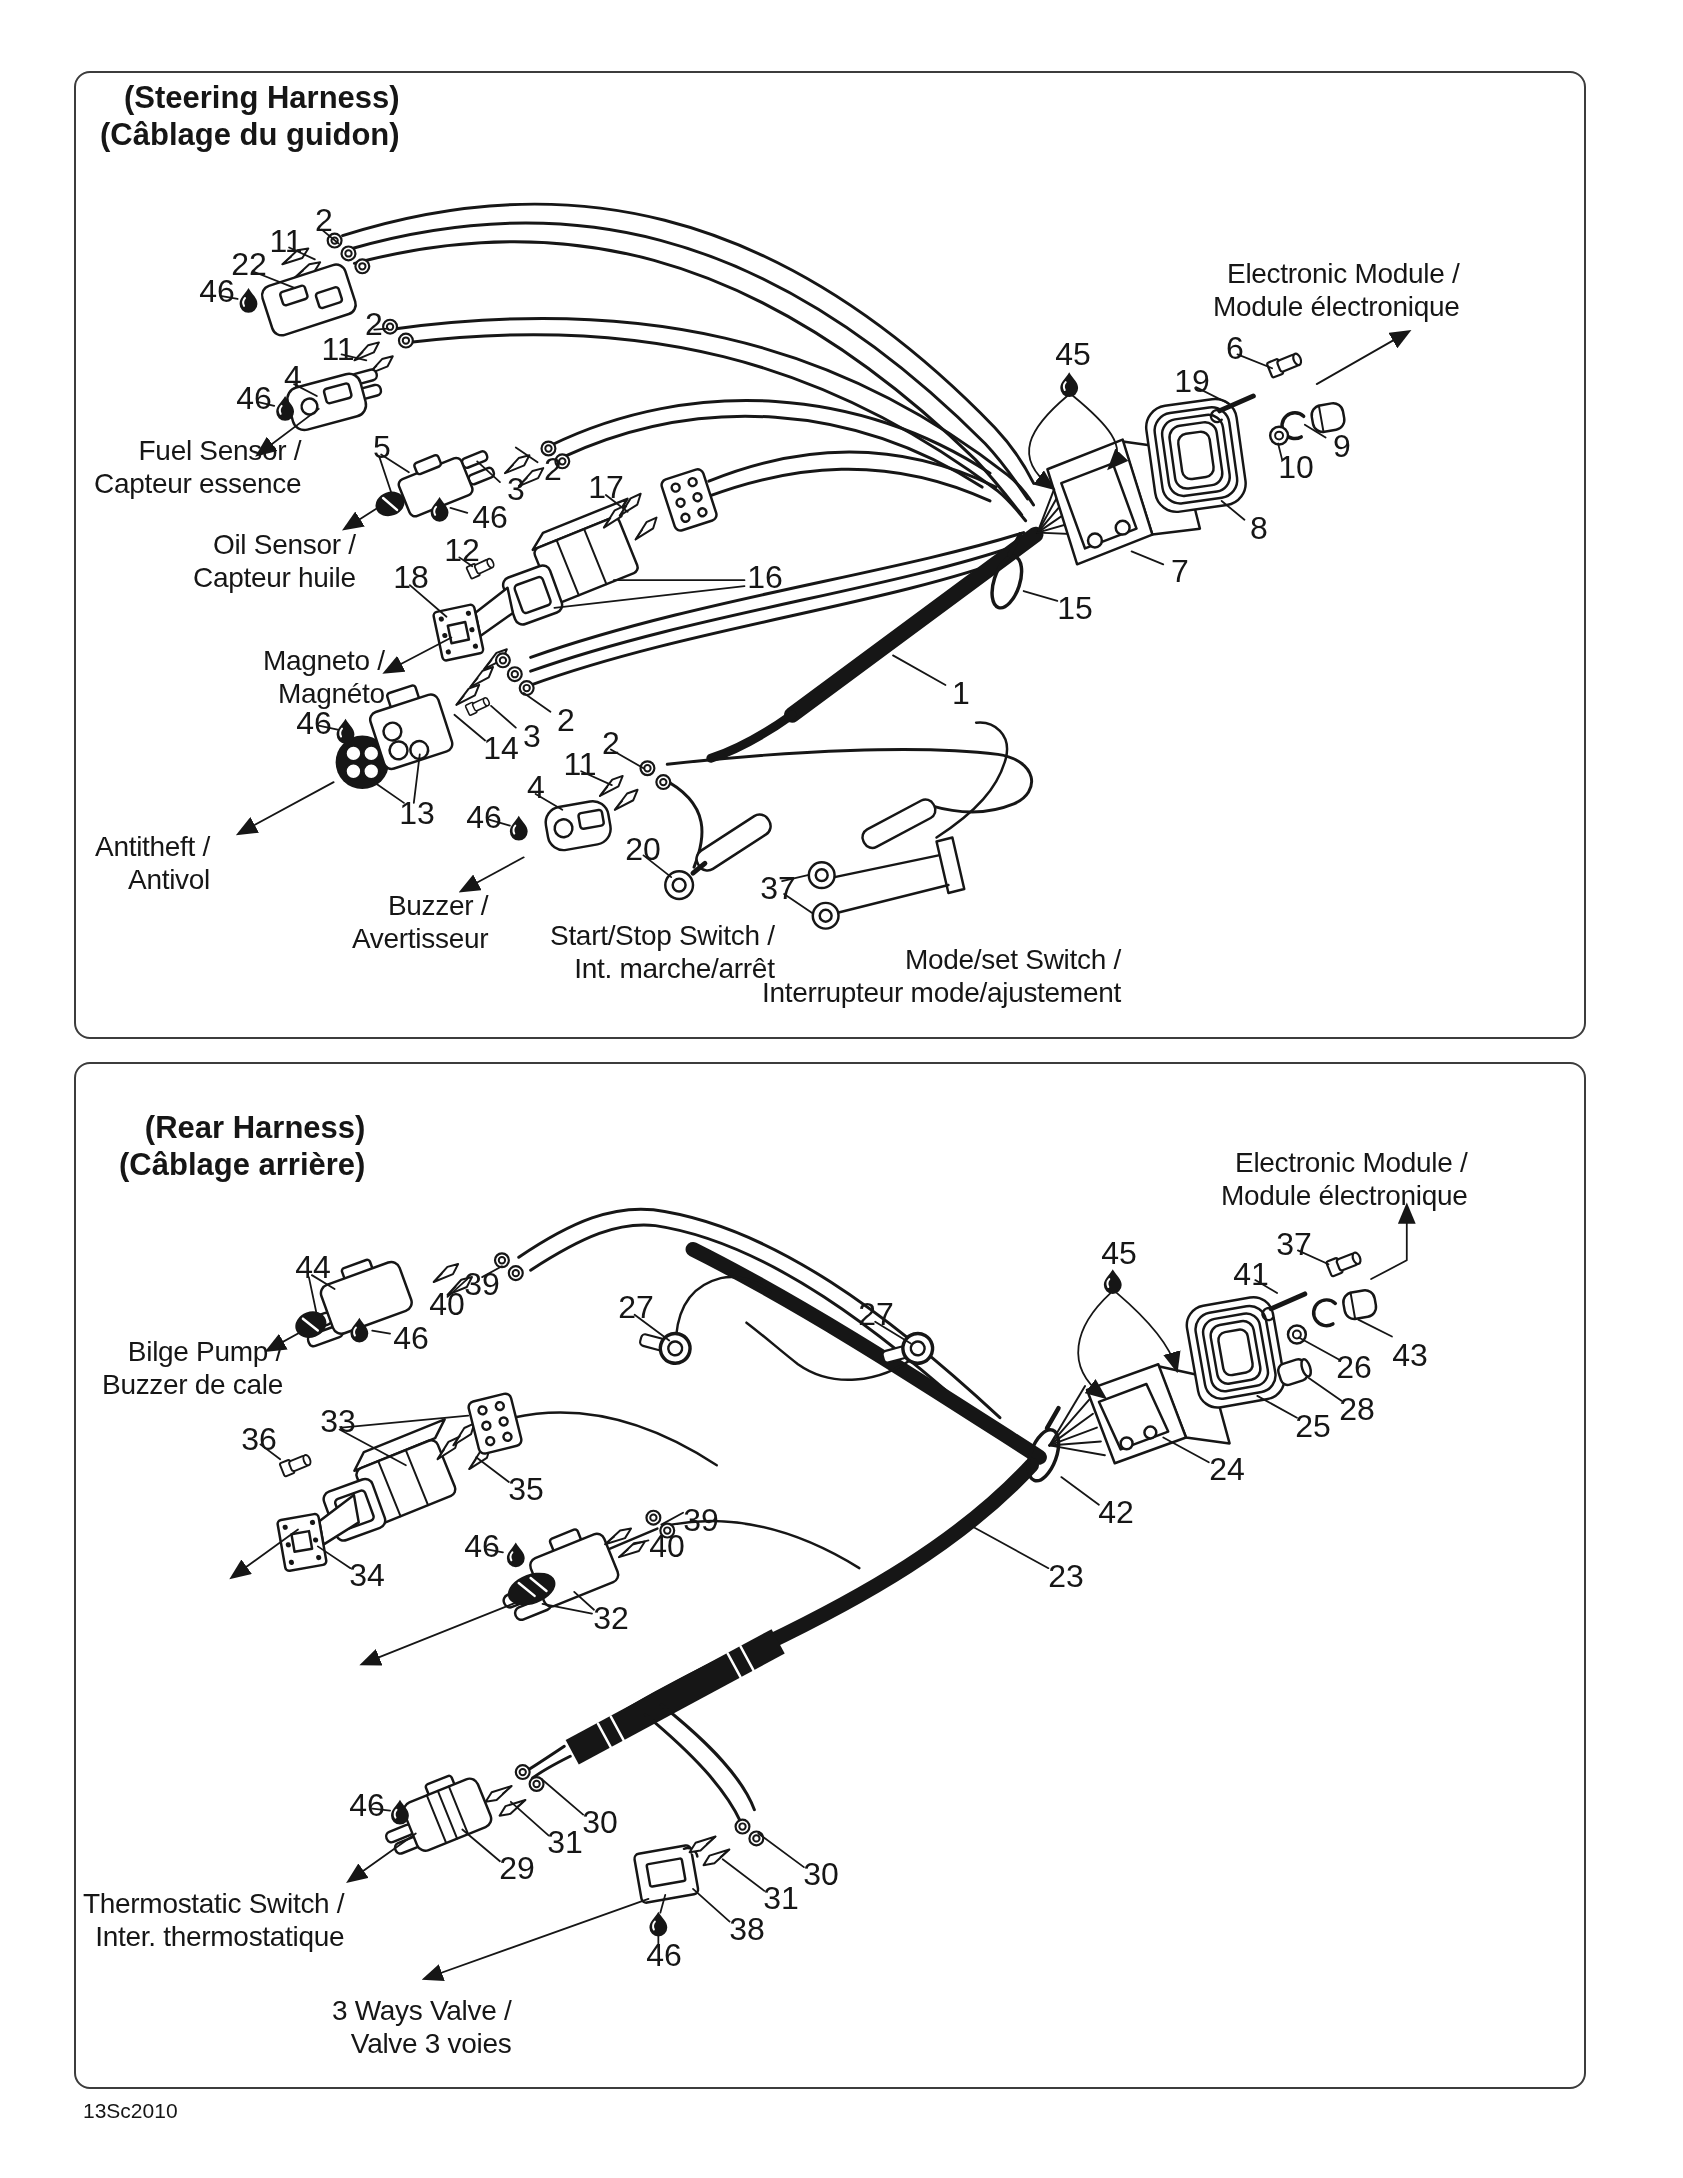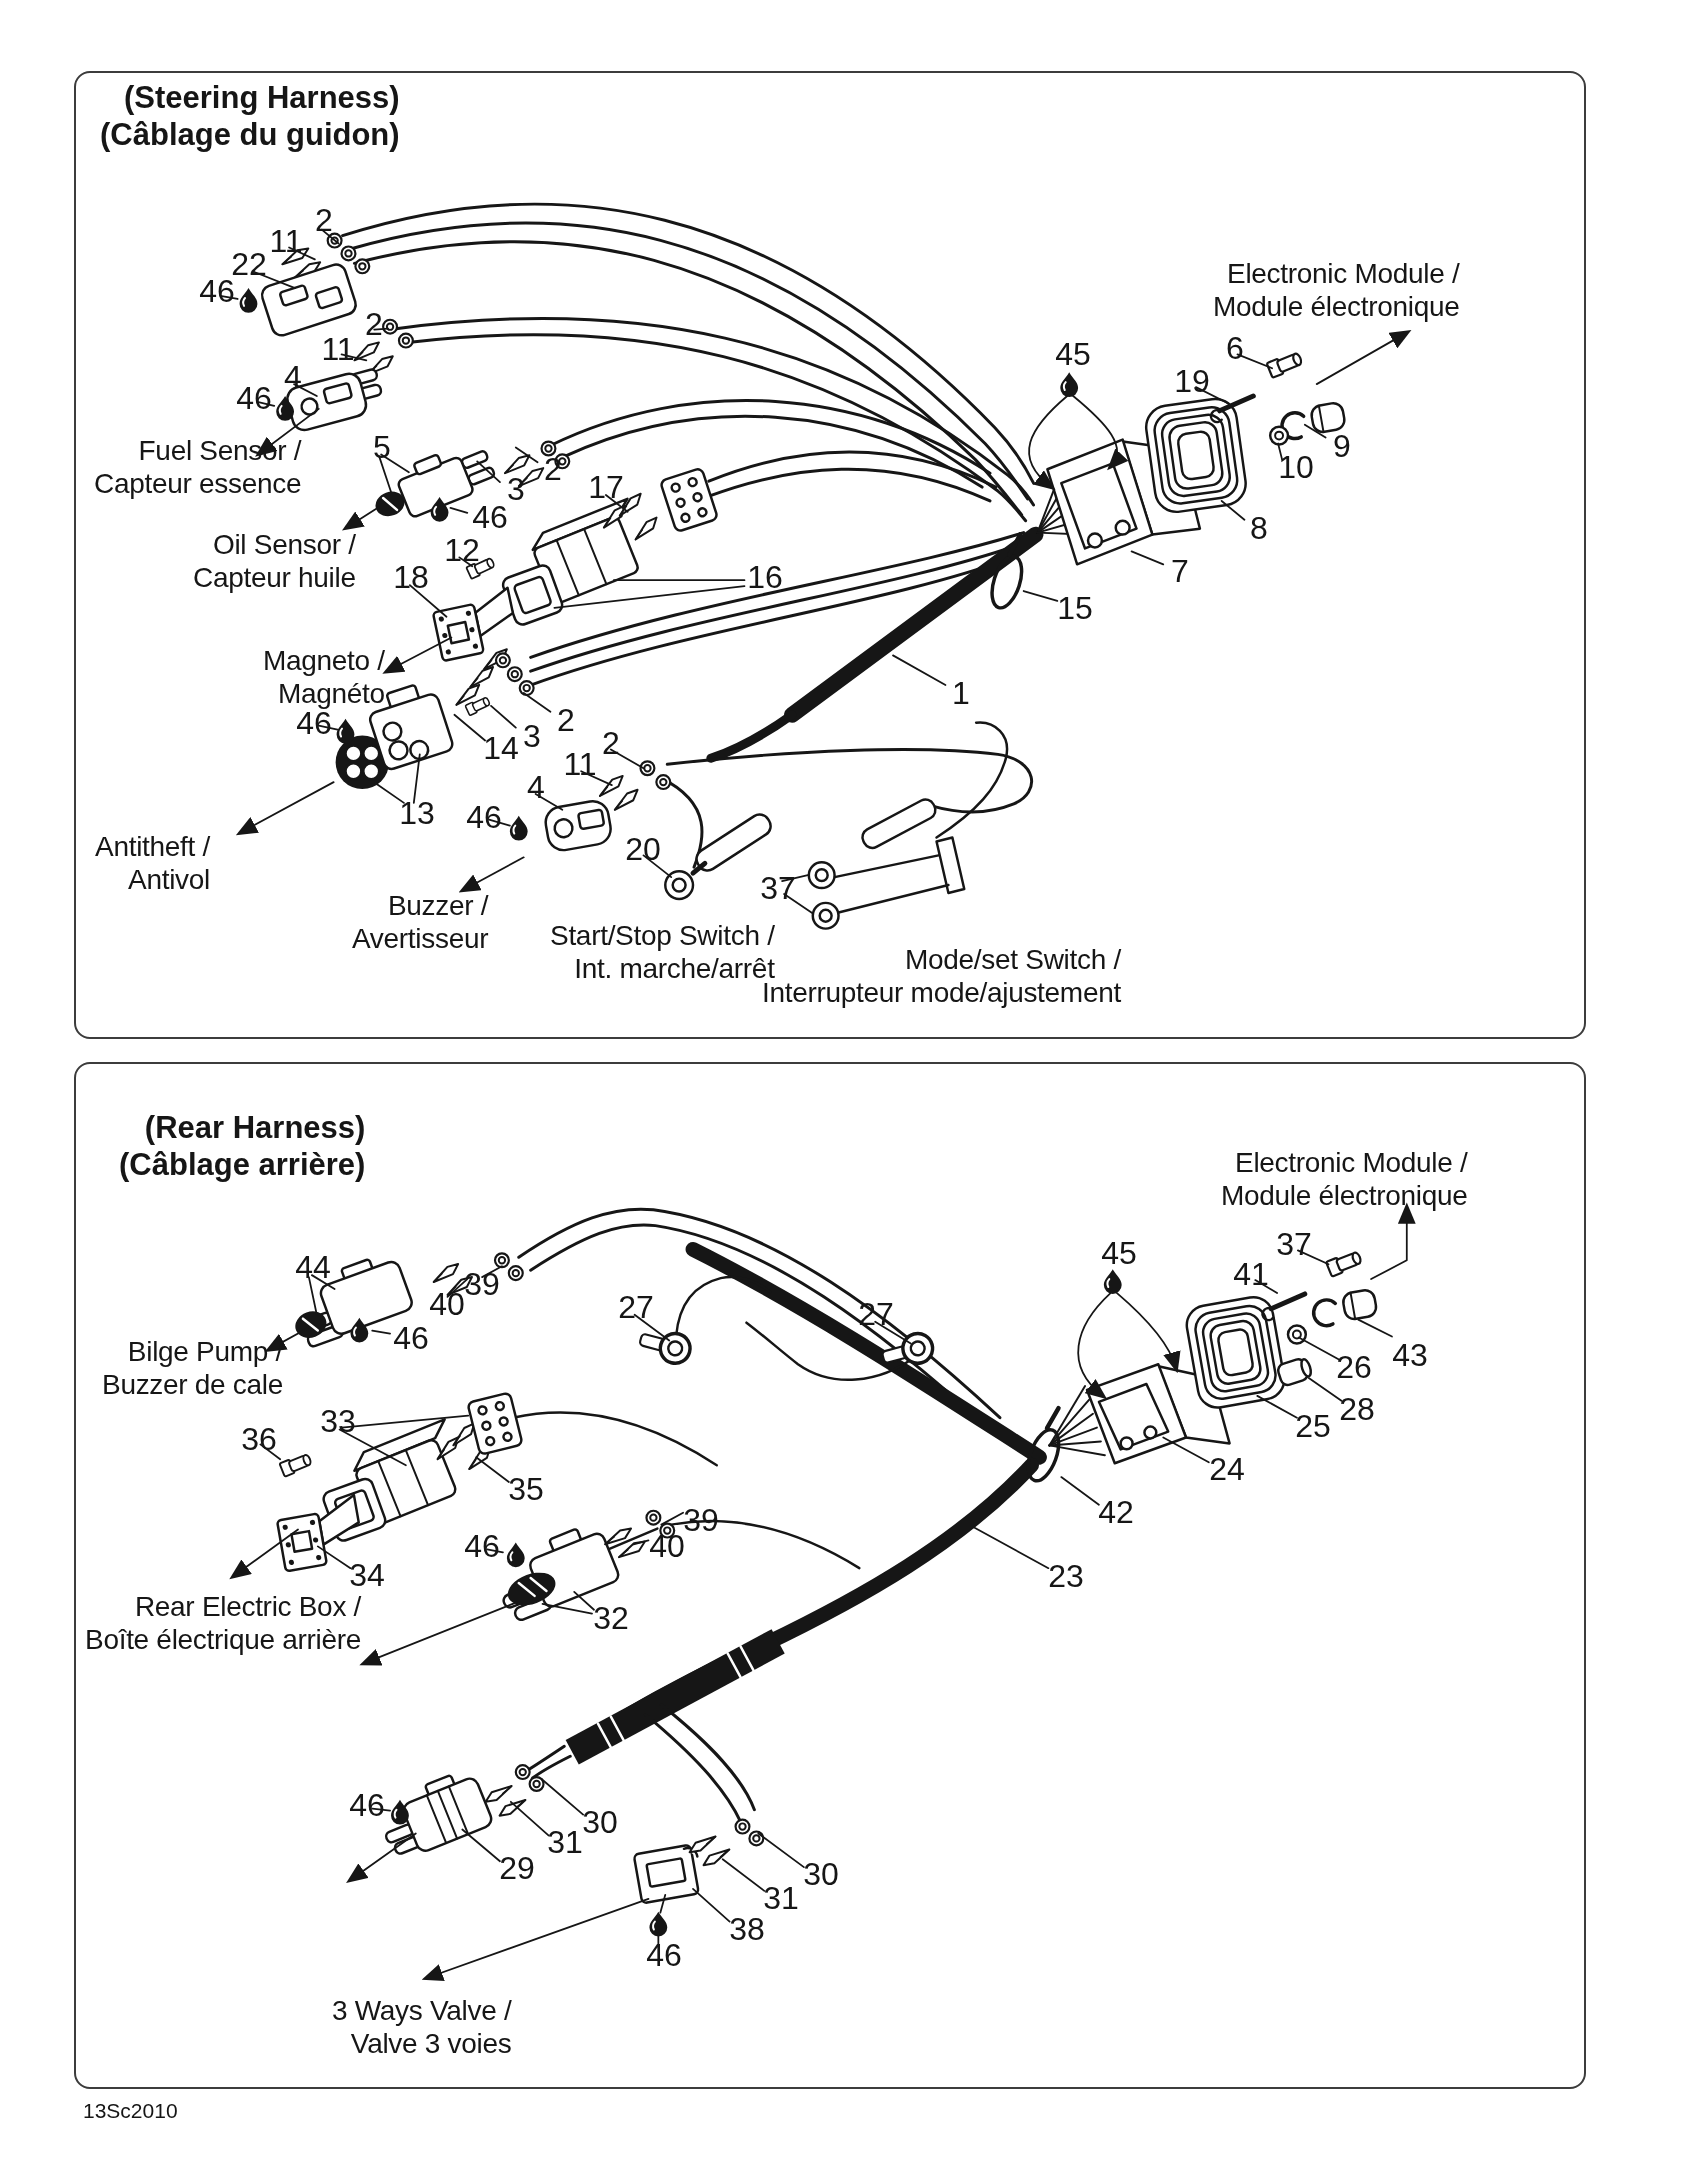--- a/index.html
+++ b/index.html
@@ -543,23 +543,23 @@
       <div>(Câblage arrière)</div>
     </div>
     <div class="part-label" style="left:1213px;top:1146px;">
       <div>Electronic Module /</div>
       <div>Module électronique</div>
     </div>
     <div class="part-label" style="left:94px;top:1335px;">
       <div>Bilge Pump /</div>
       <div>Buzzer de cale</div>
     </div>
-    <div class="part-label" style="left:77px;top:1590px;">
-      <div>Rear Electric Box /</div>
-      <div>Boîte électrique arrière</div>
+    <div class="part-label" style="left:75px;top:1887px;">
+      <div>Thermostatic Switch /</div>
+      <div>Inter. thermostatique</div>
     </div>
     <div class="part-label" style="left:324px;top:1994px;">
       <div>3 Ways Valve /</div>
       <div>Valve 3 voies</div>
     </div>
 
     <div id="callout-layer">
         <div class="callout" style="left: 316px; top: 220px;">2</div>
         <div class="callout" style="left: 278px; top: 241px;">11</div>
         <div class="callout" style="left: 241px; top: 264px;">22</div>

